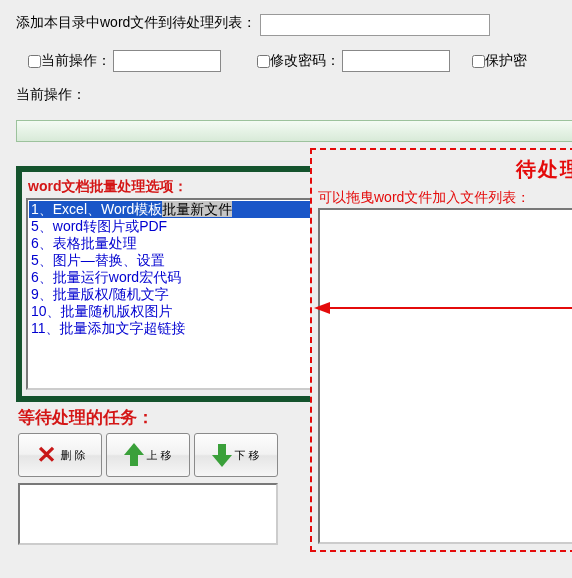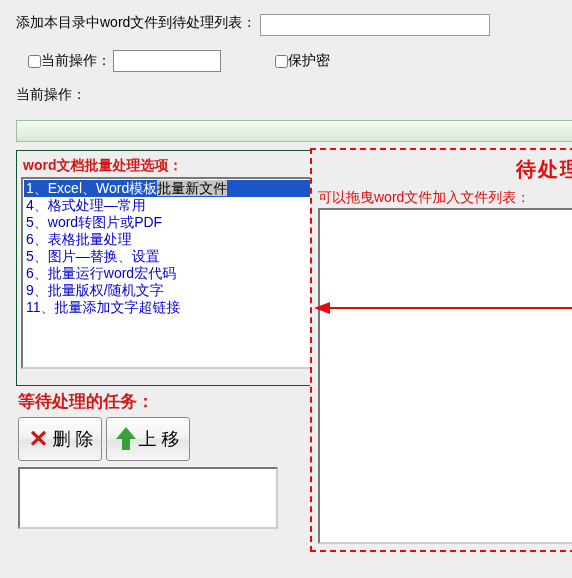--- a/index.html
+++ b/index.html
@@ -53,24 +53,24 @@
     .main-area {
       display: flex;
       margin-left: 16px;
       position: relative;
     }
     .left-col {
       width: 282px;
       flex-shrink: 0;
     }
     .red-box {
-      border: 1px solid #14532d;
+      border: 6px solid #14532d;
       width: 340px;
       height: 236px;
-      margin-top: 8px;
+      margin-top: 24px;
       background: #eeeeee;
       padding: 4px 4px 0 4px;
       position: relative;
     }
     .option-title {
       color: #d41616;
       font-weight: bold;
       font-size: 14px;
       margin: 2px 0 2px 2px;
     }
@@ -142,21 +142,21 @@
       border: 1px solid #8a8a8a;
       background: linear-gradient(#fdfdfd 0%, #f2f2f2 48%, #e5e5e5 52%, #f6f6f6 100%);
       border-radius: 3px;
       display: flex;
       align-items: center;
       justify-content: center;
       gap: 2px;
       cursor: pointer;
     }
     .btn-text {
-      font-size: 18px;
+      font-size: 11px;
       line-height: 15px;
       text-align: left;
     }
     .icon-x {
       width: 24px; height: 24px;
       display:flex;align-items:center;justify-content:center;
       color:#c81818;font-size:24px;font-weight:bold;
     }
     .icon-arrow {
       width: 20px; height: 28px;
@@ -236,44 +236,49 @@
   <input class="top-input" type="text" style="">
 </div>
 
 <div class="pwd-row">
   <div class="pwd-group">
     <input type="checkbox" style="">
     <span>当前操作：</span>
     <input class="pwd-input" type="text" style="">
   </div>
   <div class="gap1"></div>
+  <div class="pwd-group">
+    <input type="checkbox" style="">
+    <span>修改密码：</span>
+    <input class="pwd-input" type="text" style="">
+  </div>
   <div class="gap2"></div>
   <div class="pwd-group">
     <input type="checkbox" style="">
     <span>保护密</span>
   </div>
 </div>
 
 <div class="curr-op">当前操作：</div>
 
 <div class="green-bar"></div>
 
 <div class="main-area">
   <div class="left-col">
     <div class="red-box">
       <div class="option-title">word文档批量处理选项：</div>
       <div class="listbox">
         <div class="list-items" id="list-items">
             <div class="list-item selected"><span>1、Excel、Word模板</span><span class="tail">批量新文件</span></div>
-            <div class="list-item">4、格式处理—常用</div>
             <div class="list-item">5、word转图片或PDF</div>
             <div class="list-item">6、表格批量处理</div>
             <div class="list-item">5、图片—替换、设置</div>
             <div class="list-item">6、批量运行word宏代码</div>
             <div class="list-item">9、批量版权/随机文字</div>
+            <div class="list-item">10、批量随机版权图片</div>
             <div class="list-item">11、批量添加文字超链接</div>
           </div>
         <div class="scrollbar">
           <div class="sb-btn">▲</div>
           <div class="sb-thumb"></div>
           <div class="sb-track"></div>
           <div class="sb-btn">▼</div>
         </div>
       </div>
     </div>
@@ -287,20 +292,28 @@
 除</span>
       </div>
       <div class="action-btn">
         <span class="icon-arrow">
           <span class="arrow-up"></span>
             <span class="arrow-up-stem"></span>
         </span>
         <span class="btn-text">上
 移</span>
       </div>
+      <div class="action-btn">
+        <span class="icon-arrow">
+          <span class="arrow-down-stem"></span>
+            <span class="arrow-down"></span>
+        </span>
+        <span class="btn-text">下
+移</span>
+      </div>
     </div>
 
     <div class="bottom-white"></div>
   </div>
 
   <div class="right-col">
     <div class="dashed-box">
       <div class="dz-title">待处理</div>
       <div class="dz-sub">可以拖曳word文件加入文件列表：</div>
       <div class="dz-white"></div>

